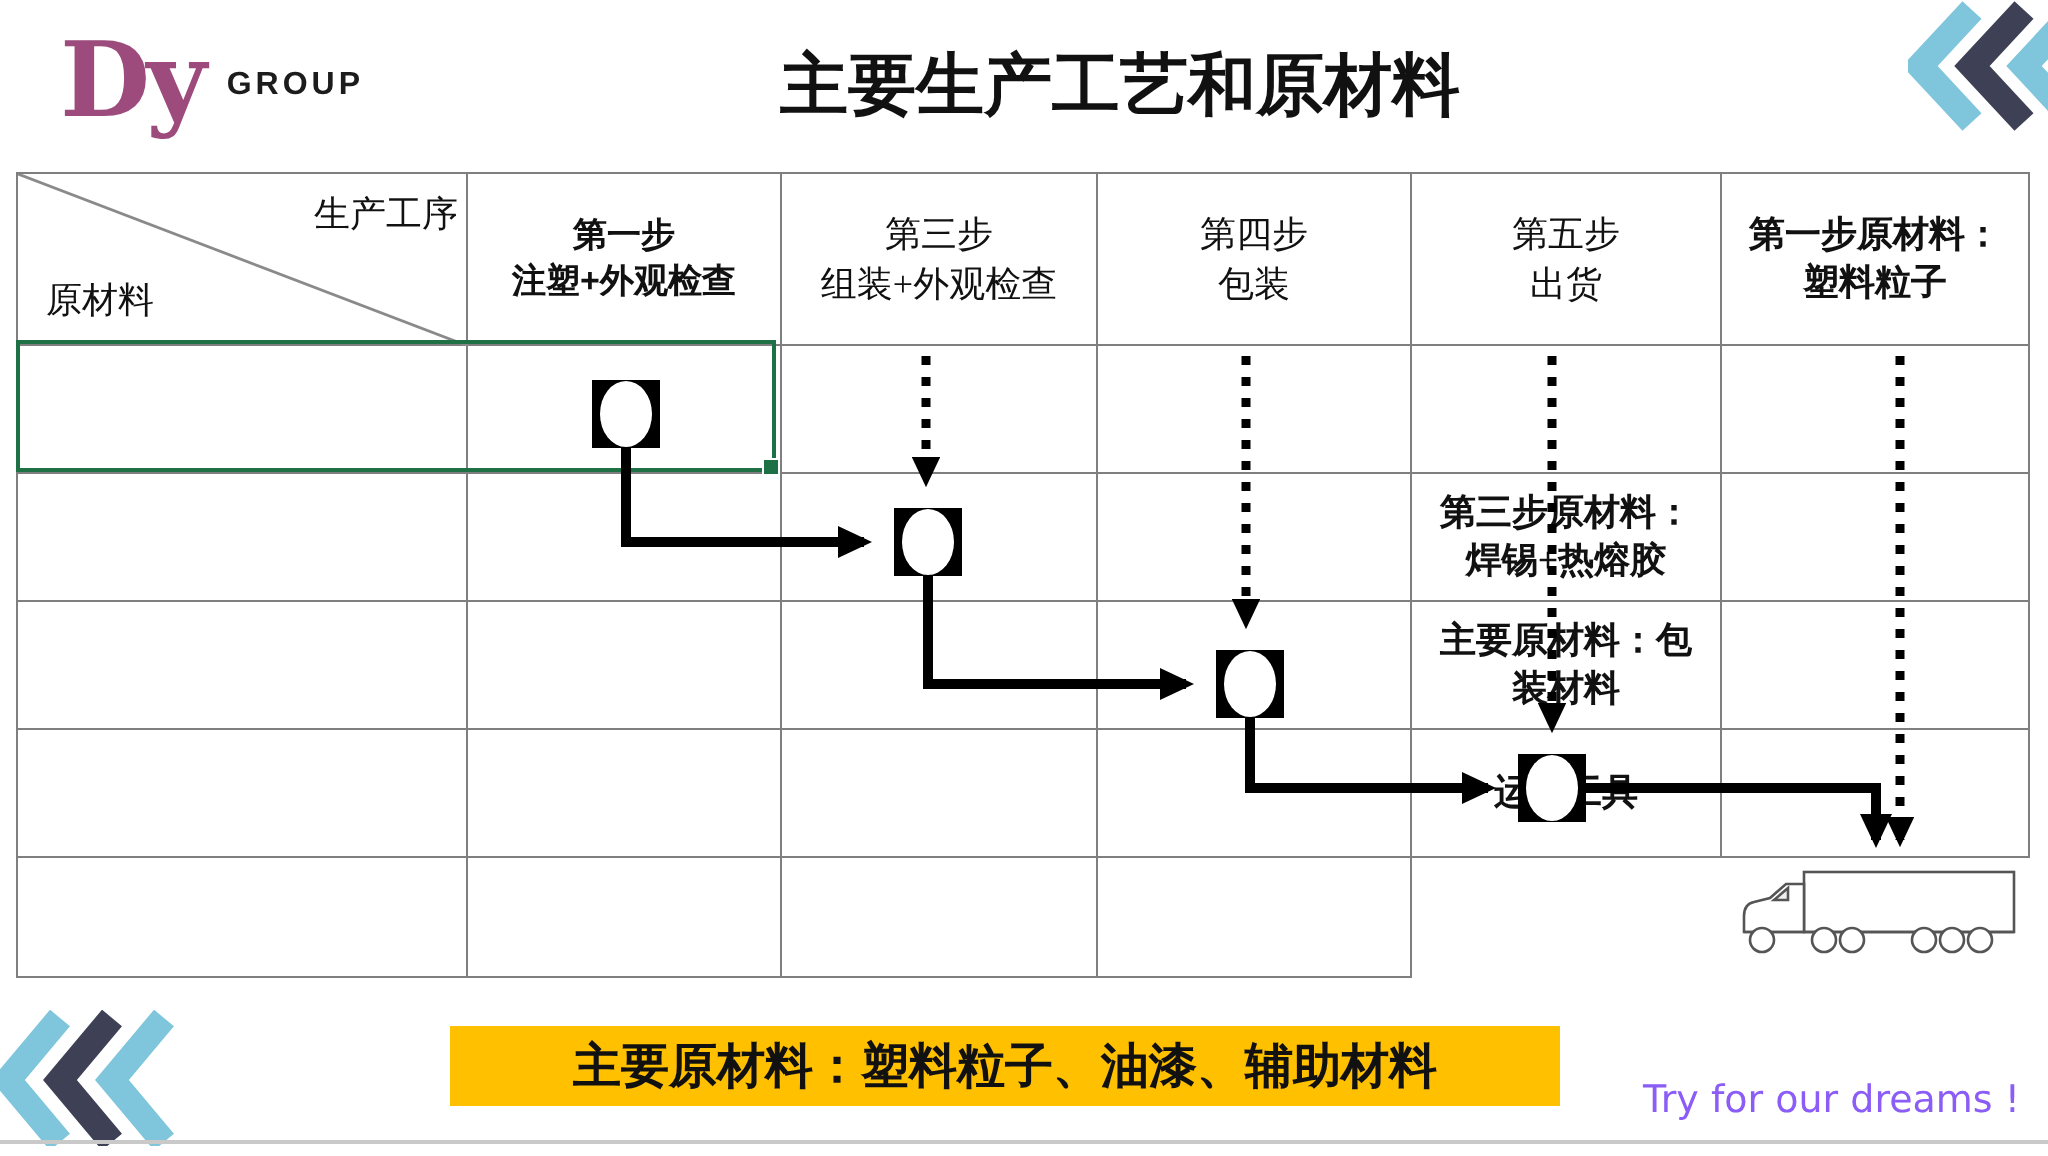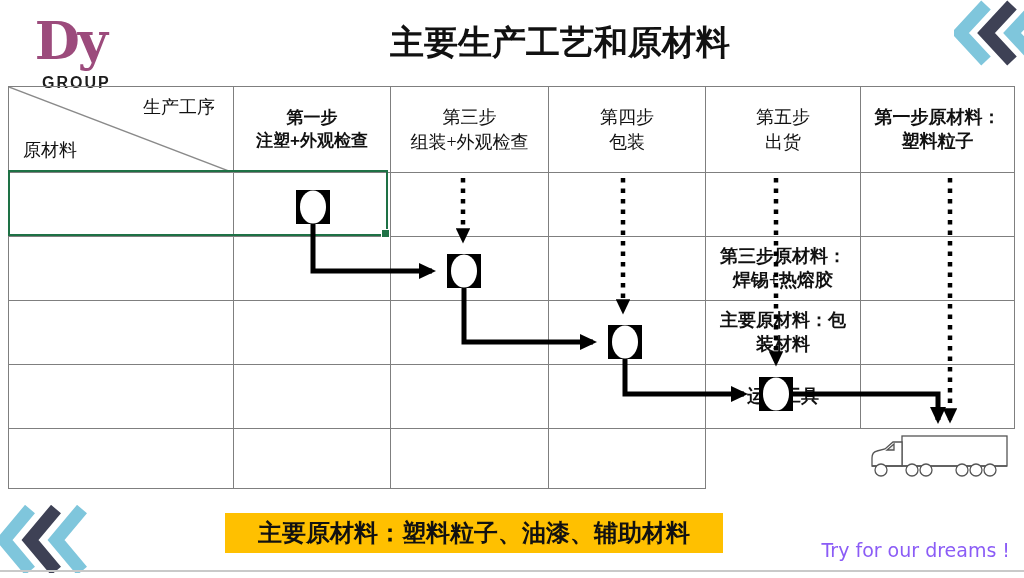--- a/index.html
+++ b/index.html
@@ -1,21 +1,21 @@
 <!DOCTYPE html>
 <html><head>
 <meta charset="utf-8">
 <style>
   html,body{margin:0;padding:0;background:#fff;}
   body{width:1024px;height:578px;position:relative;overflow:hidden;
        font-family:"Liberation Sans",sans-serif;}
   .abs{position:absolute;}
 
   
-  .logo-wrap{left:30px;top:12px;display:flex;align-items:center;flex-direction:column;}
+  .logo-wrap{left:30px;top:12px;display:flex;align-items:center;}
   .logo-mark{font-family:"DejaVu Serif",serif;font-size:52px;font-weight:bold;
              color:#9C4B7C;letter-spacing:-2px;line-height:58px;}
   .logo-suffix{font-size:16px;font-weight:bold;letter-spacing:2px;color:#1c1c1c;
                margin-left:12px;margin-top:4px;}
   .page-title{left:0;right:0;top:20px;text-align:center;
               font-family:"Liberation Serif",serif;font-size:34px;font-weight:700;
               color:#111;padding-left:96px;}
 
   
   svg{display:block;}
@@ -30,36 +30,36 @@
   .cell{border-right:1px solid #7f7f7f;border-bottom:1px solid #7f7f7f;
         position:relative;box-sizing:border-box;display:flex;
         align-items:center;justify-content:center;text-align:center;}
   .th{white-space:pre-line;line-height:1.35;font-size:17px;color:#111;}
   .th-bold{font-family:"Liberation Sans",sans-serif;font-weight:700;}
   .th-serif{font-family:"Liberation Serif",serif;font-weight:400;font-size:18px;}
   .rowlab{font-family:"Liberation Serif",serif;font-weight:700;font-size:18px;
           color:#111;padding:11px 6px;line-height:1.3;}
   .corner{display:block;}
   .corner .diag{position:absolute;left:0;top:0;}
-  .corner-tr{position:absolute;right:18px;top:8px;font-family:"Liberation Serif",serif;
+  .corner-tr{position:absolute;right:4px;top:8px;font-family:"Liberation Serif",serif;
              font-size:18px;color:#111;}
   .corner-bl{position:absolute;left:14px;bottom:10px;font-family:"Liberation Serif",serif;
              font-size:18px;color:#111;}
 
   
   .sel{left:8px;top:170px;width:380px;height:66px;border:2px solid #1E7145;
        box-sizing:border-box;pointer-events:none;}
   .sel-handle{position:absolute;right:-4px;bottom:-4px;width:7px;height:7px;
               background:#1E7145;border:1px solid #fff;}
 
   
   .flow{left:0;top:0;pointer-events:none;}
 
   
-  .banner{left:225px;top:513px;width:498px;height:40px;background:#FFC000;
+  .banner{left:225px;top:513px;width:555px;height:40px;background:#FFC000;
           display:flex;align-items:center;justify-content:center;
           font-size:24px;font-weight:700;color:#111;
           font-family:"Liberation Sans",sans-serif;}
   .slogan{right:14px;top:539px;font-size:19px;color:#8b5cf6;
           font-family:"DejaVu Sans",sans-serif;}
   .bottom-line{left:0;right:0;top:570px;height:2px;background:#c9c9c9;}
 </style>
 </head>
 <body>
 

